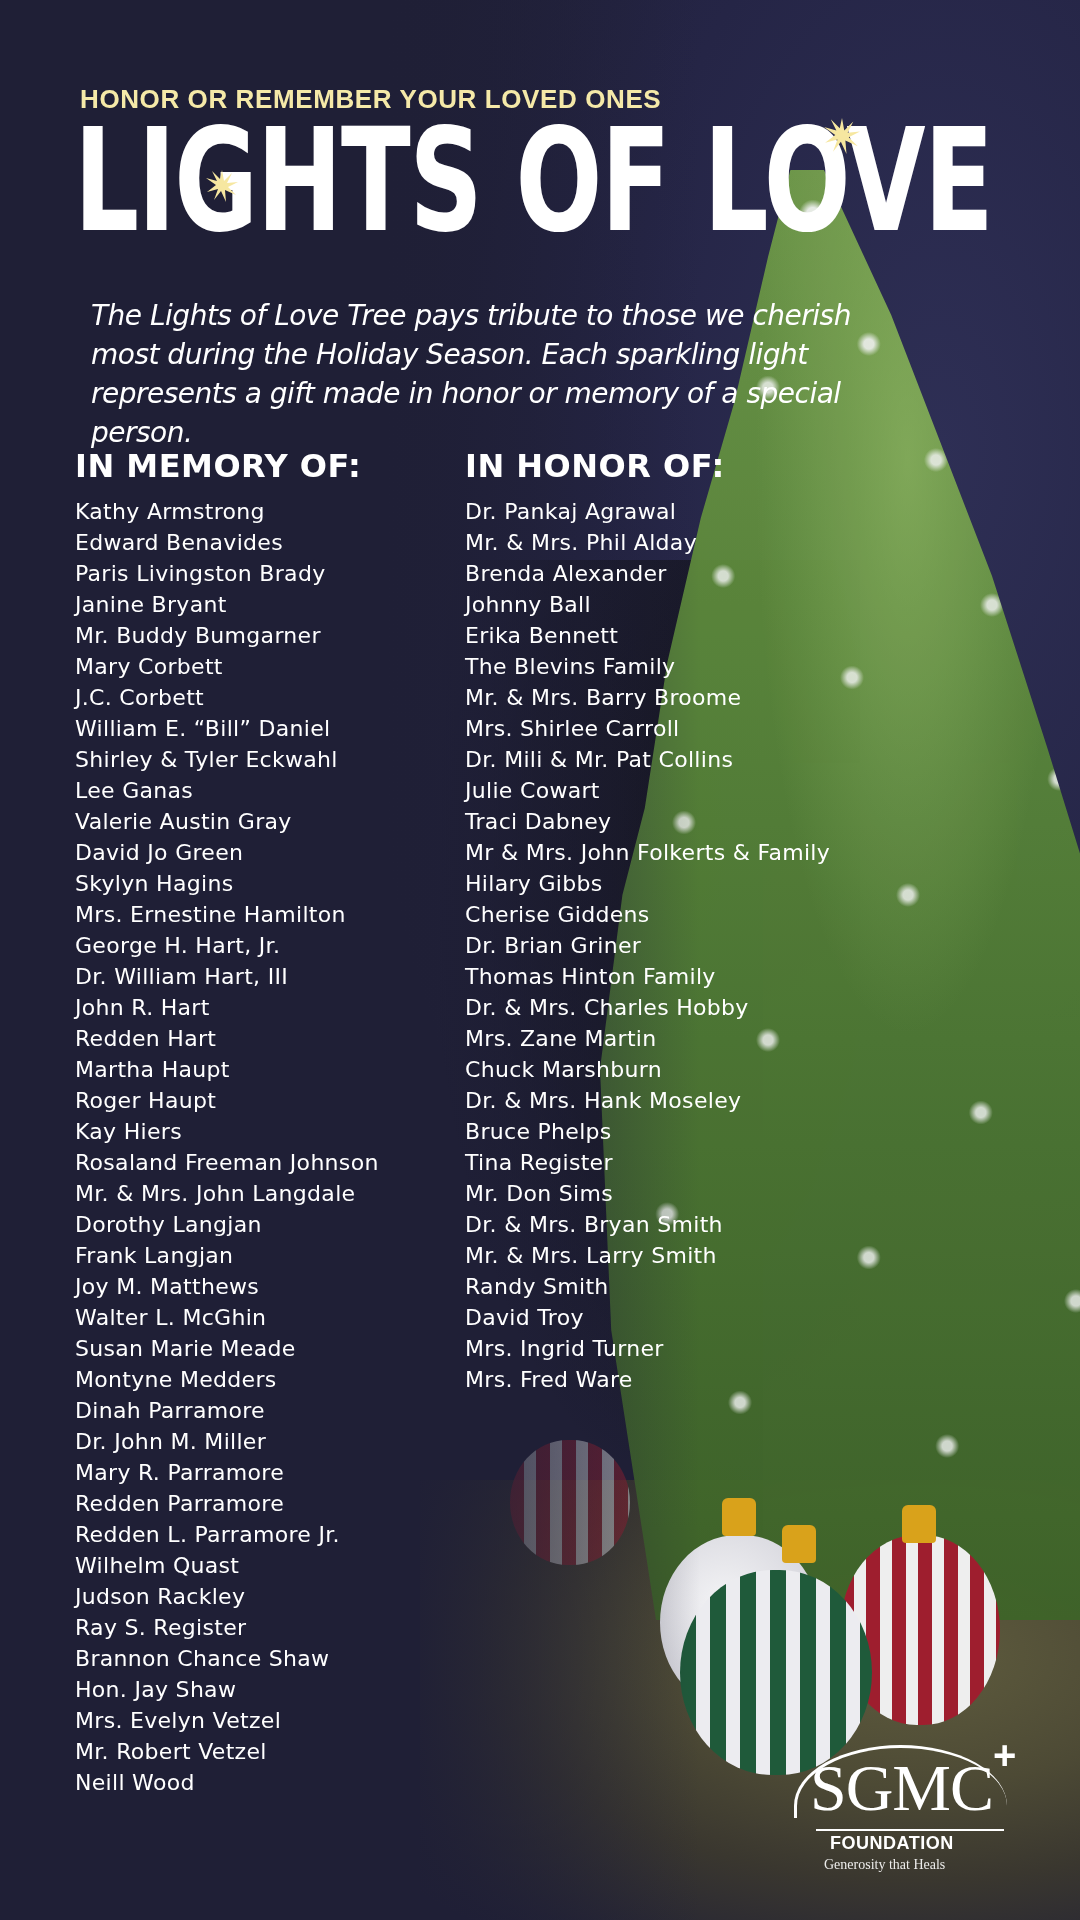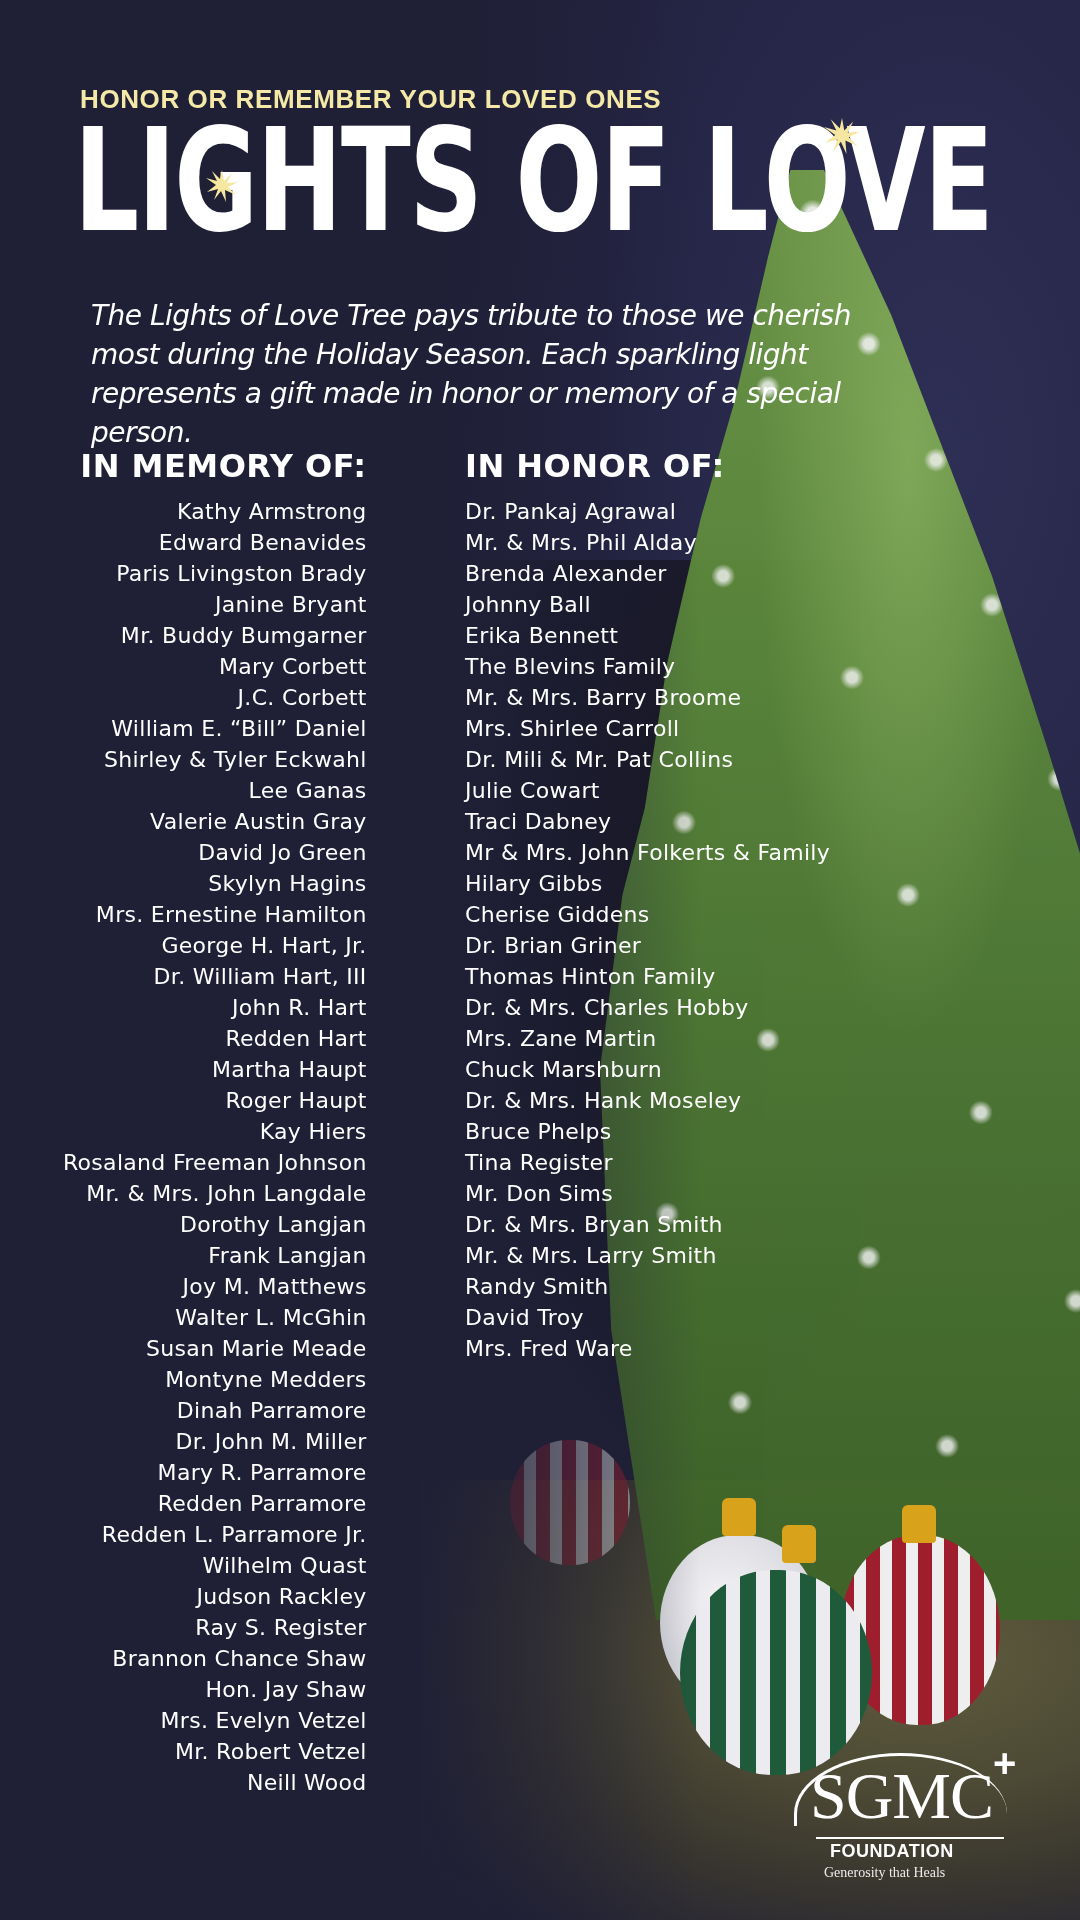--- a/index.html
+++ b/index.html
@@ -91,36 +91,36 @@
     white-space: nowrap;
     font-family: "DejaVu Sans", sans-serif;
   }
   .sparkle { position: absolute; }
   .intro {
     position: absolute; left: 75px; top: 280px; width: 800px;
     color: #ffffff; font-style: italic; font-size: 28px; line-height: 39px;
     font-family: "DejaVu Sans", sans-serif; letter-spacing: -0.5px;
   }
   .col { position: absolute; top: 446px; }
-  .col-memory { left: 63px; text-align: right; }
+  .col-memory { left: 75px; }
   .col-honor { left: 465px; }
   .col-heading {
     color: #ffffff; font-weight: 700; font-size: 32px; letter-spacing: 0.5px;
     margin: 0 0 10px 0; line-height: 40px;
     font-family: "DejaVu Sans", sans-serif;
   }
   .names { list-style: none; margin: 0; padding: 0; }
   .names li {
     color: #ffffff; font-size: 22px; line-height: 31px; letter-spacing: 0.3px;
     white-space: nowrap;
     font-family: "DejaVu Sans", sans-serif;
   }
   .logo {
     position: absolute; left: 788px; top: 1735px; width: 240px; height: 140px;
-    color: #ffffff; text-align: left; margin-top: 8px;
+    color: #ffffff; text-align: left;
   }
   .logo-sgmc {
     position: absolute; left: 22px; top: 20px;
     font-family: "Liberation Serif", serif; font-size: 66px; line-height: 1; letter-spacing: -1px;
   }
   .logo-plus { position: absolute; left: 205px; top: 0px; font-size: 40px; font-weight: 700; line-height: 1; }
   .logo-rule { position: absolute; left: 28px; top: 94px; width: 188px; height: 2px; background: #fff; }
   .logo-foundation { position: absolute; left: 42px; top: 98px; font-weight: 700; font-size: 18px; letter-spacing: 0.5px; }
   .logo-tagline { position: absolute; left: 36px; top: 122px; font-size: 14px; font-family: "Liberation Serif", serif; opacity: 0.9; }
   .logo-swoosh {
@@ -233,20 +233,21 @@
         <li>Mrs. Zane Martin</li>
         <li>Chuck Marshburn</li>
         <li>Dr. &amp; Mrs. Hank Moseley</li>
         <li>Bruce Phelps</li>
         <li>Tina Register</li>
         <li>Mr. Don Sims</li>
         <li>Dr. &amp; Mrs. Bryan Smith</li>
         <li>Mr. &amp; Mrs. Larry Smith</li>
         <li>Randy Smith</li>
         <li>David Troy</li>
+        <li>Mrs. Ingrid Turner</li>
         <li>Mrs. Fred Ware</li>
       </ul>
   </section>
 
   <div class="logo">
     <div class="logo-swoosh"></div>
     <div class="logo-sgmc">SGMC</div>
     <div class="logo-plus">+</div>
     <div class="logo-rule"></div>
     <div class="logo-foundation">FOUNDATION</div>

